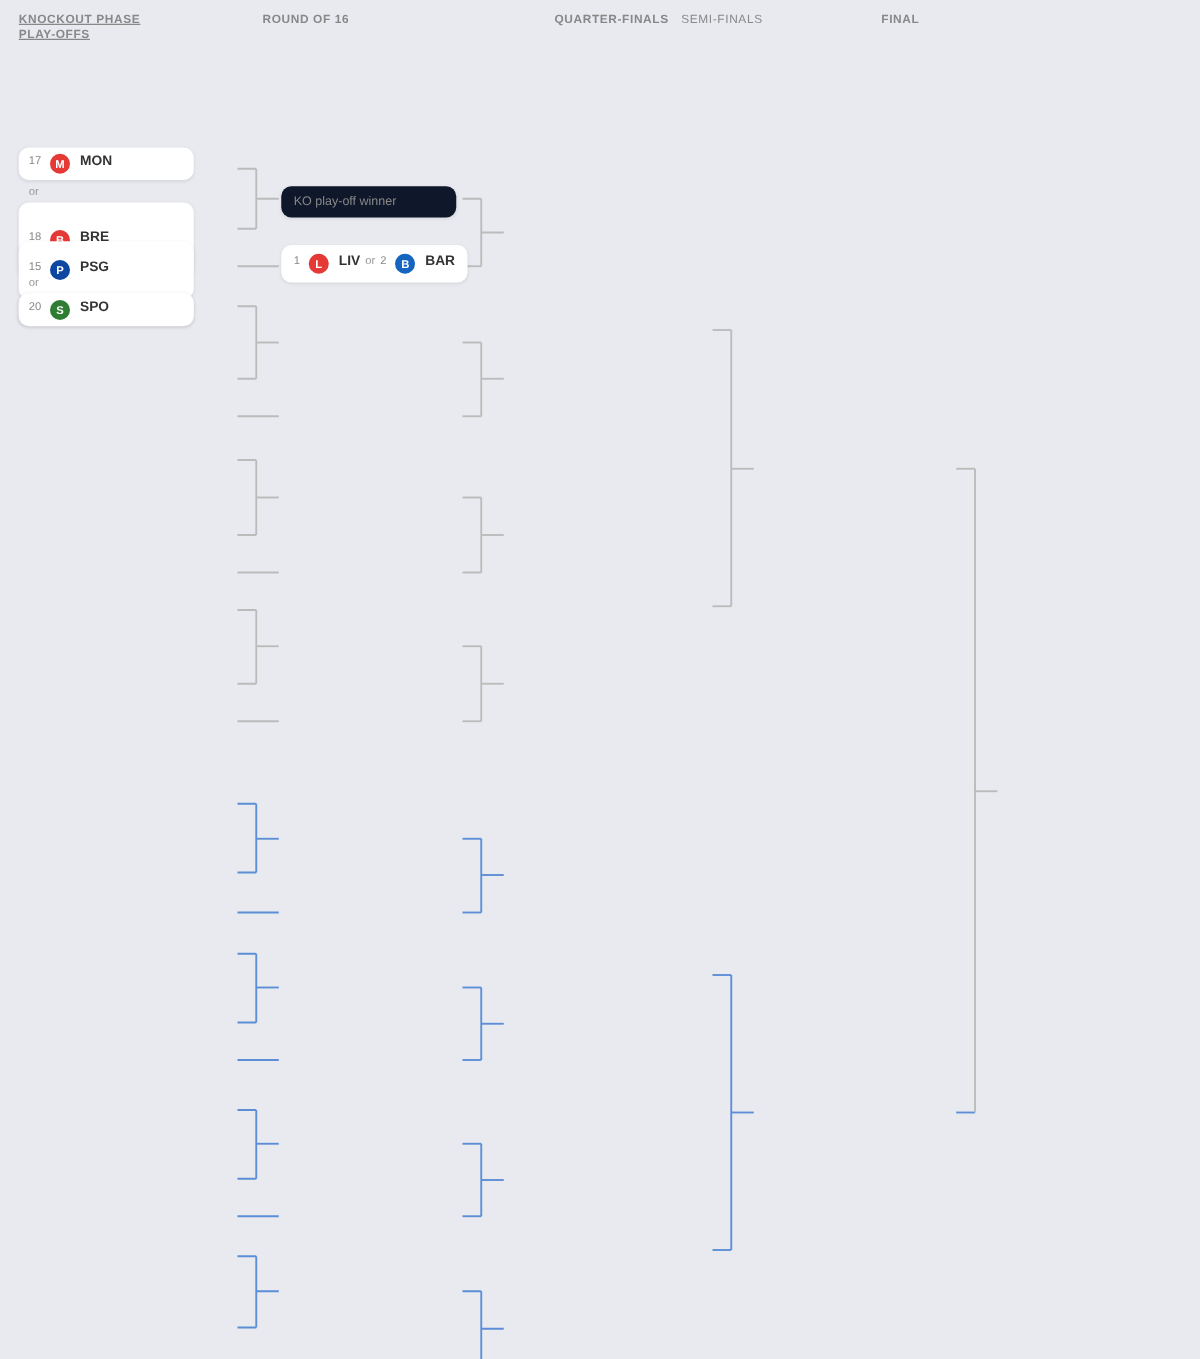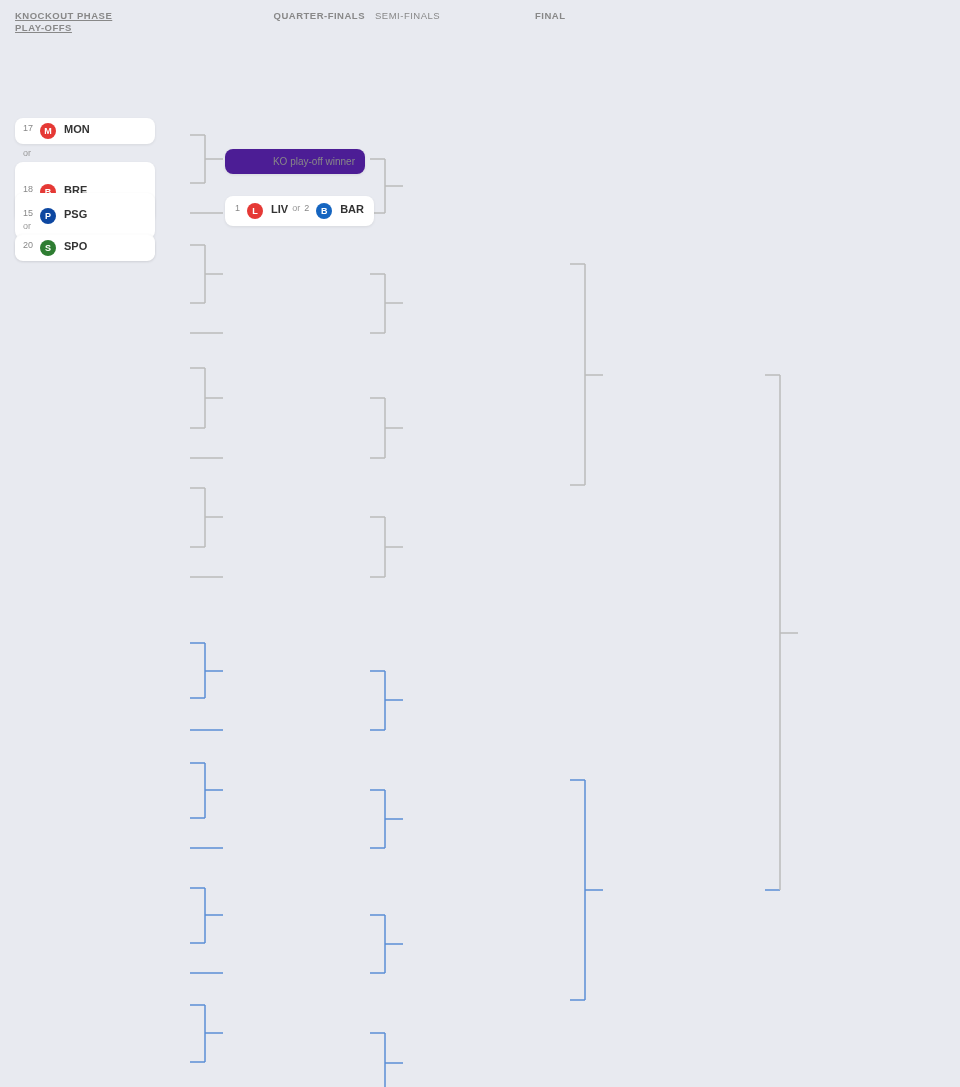--- a/index.html
+++ b/index.html
@@ -48,44 +48,45 @@
       font-weight: 600;
     }
 
     .or-text {
       font-size: 9px;
       color: #999;
       font-weight: 400;
     }
 
     .ko-winner-box {
-      background: #4c1d95;
+      background: #0f172a;
       border-radius: 8px;
       padding: 7px 10px;
       box-shadow: 0 1px 3px rgba(0,0,0,0.08);
       font-size: 10px;
       color: #888;
       min-width: 140px;
-      text-align: right;
+      text-align: left;
     }
 
     
     .c-red { background: #e53935; color: white; }
     .c-blue { background: #1565c0; color: white; }
     .c-green { background: #2e7d32; color: white; }
     .c-darkblue { background: #0d47a1; color: white; }
 
   </style>
 </head>
 <body>
 
 <div>
 
   <div style="display:flex; margin-bottom:10px; padding-left:5px;">
     <div style="width:185px; font-size:9.5px; font-weight:600; color:#888; text-transform:uppercase; letter-spacing:0.5px; line-height:1.3;text-decoration:underline;">KNOCKOUT PHASE<br>PLAY-OFFS</div>
+    <div style="width:170px; font-size:9.5px; font-weight:600; color:#888; text-transform:uppercase; letter-spacing:0.5px; padding-left:10px;">ROUND OF 16</div>
     <div style="width:165px; font-size:9.5px; font-weight:600; color:#888; text-transform:uppercase; letter-spacing:0.5px; padding-left:10px;text-align:right;">QUARTER-FINALS</div>
     <div style="width:160px; font-size:9.5px; font-weight:400; color:#888; text-transform:uppercase; letter-spacing:0.5px; padding-left:10px;">SEMI-FINALS</div>
     <div style="width:140px; font-size:9.5px; font-weight:600; color:#888; text-transform:uppercase; letter-spacing:0.5px; padding-left:10px;">FINAL</div>
   </div>
 
   <div style="position:relative; width:940px; height:1065px;">
 
     <svg style="position:absolute;top:0;left:0;width:940px;height:1065px;pointer-events:none;" xmlns="http://www.w3.org/2000/svg">
 
       <line x1="180" y1="90" x2="195" y2="90" stroke="#bbb" stroke-width="1.5"></line>

